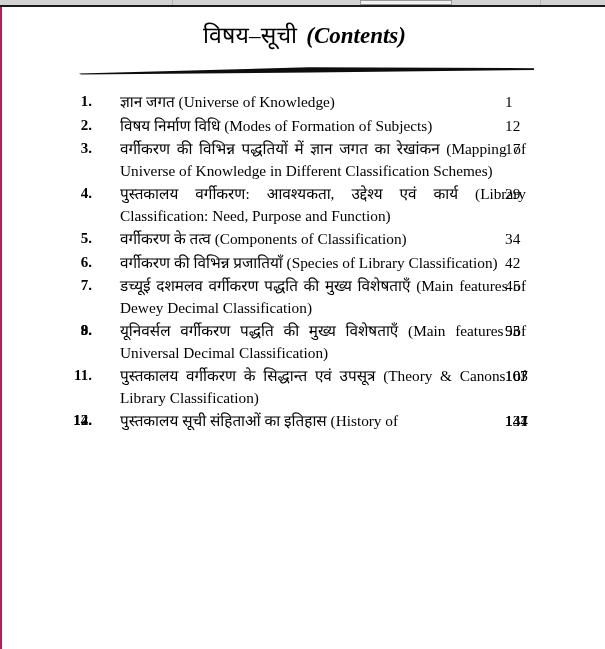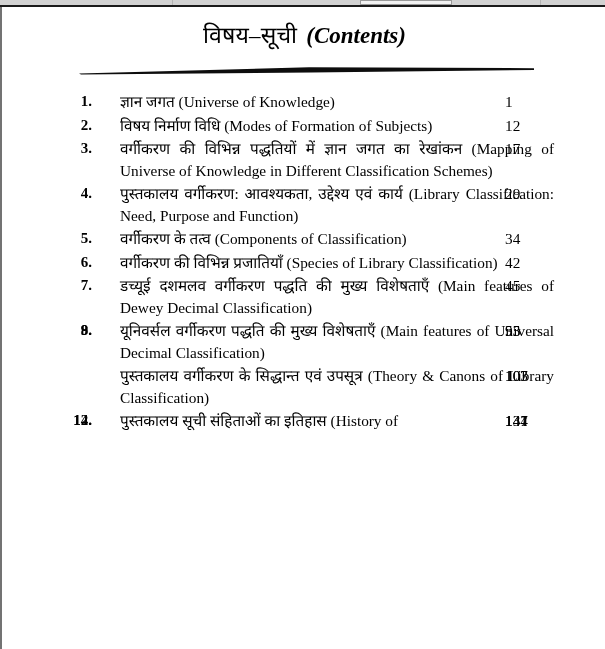--- a/index.html
+++ b/index.html
@@ -43,21 +43,21 @@
   }
 
   
   #document-page {
     position: absolute;
     top: 7px;
     left: 0;
     width: 605px;
     height: 642px;
     background: #ffffff;
-    border-left: 2px solid #737373;
+    border-left: 2px solid #be185d;
     box-sizing: border-box;
     overflow: hidden;
   }
 
   
   #contents-heading {
     position: absolute;
     top: 14px;
     left: 0;
     width: 605px;
@@ -105,21 +105,21 @@
     left: 0;
     top: 0;
     width: 90px;
     text-align: right;
     font-weight: bold;
     font-size: 15px;
     line-height: 21.5px;
   }
   .toc-body {
     margin-left: 118px;
-    margin-right: 53px;
+    margin-right: 81px;
     font-size: 15.3px;
     line-height: 21.5px;
     text-align: justify;
     text-justify: inter-word;
   }
   .toc-body .hi {
     font-family: "Liberation Serif", "DejaVu Serif", serif;
   }
   .toc-page {
     position: absolute;
@@ -197,20 +197,21 @@
       </div>
       <div class="toc-entry">
         <div class="toc-num">9.</div>
         <div class="toc-body"><span class="hi">यूनिवर्सल वर्गीकरण पद्धति की मुख्य विशेषताएँ</span> <span>(Main features of Universal Decimal Classification)</span></div>
         <div class="toc-page">93</div>
       </div>
       <div class="toc-entry">
         <div class="toc-page">103</div>
       </div>
       <div class="toc-entry">
+        <div class="toc-num">11.</div>
         <div class="toc-body"><span class="hi">पुस्तकालय वर्गीकरण के सिद्धान्त एवं उपसूत्र</span> <span>(Theory &amp; Canons of Library Classification)</span></div>
         <div class="toc-page">107</div>
       </div>
       <div class="toc-entry">
         <div class="toc-num">12.</div>
         <div class="toc-page">134</div>
       </div>
       <div class="toc-entry">
         <div class="toc-page">141</div>
       </div>

